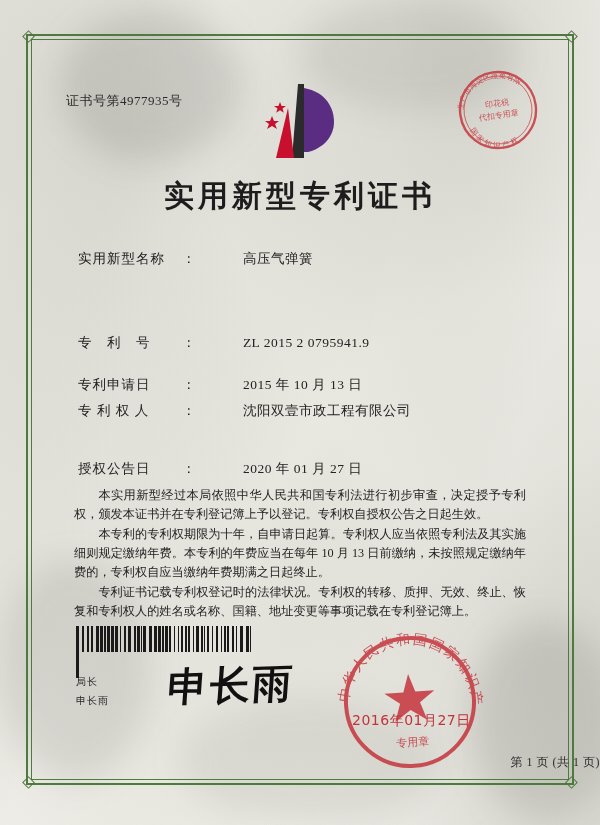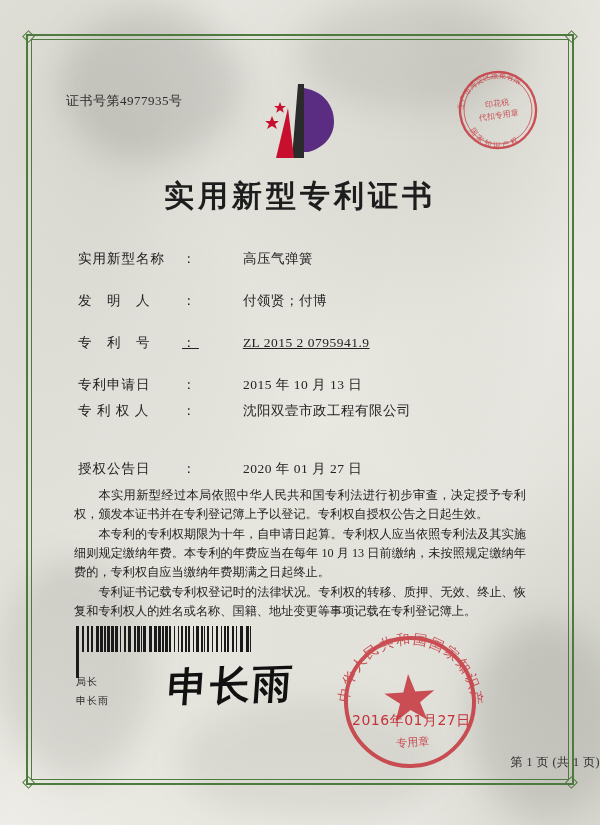--- a/index.html
+++ b/index.html
@@ -122,21 +122,21 @@
     display: inline-block;
     width: 104px;
     letter-spacing: 1px;
   }
   .field .value {
     letter-spacing: 0.5px;
     margin-left: 44px;
   }
   #f1 { top: 250px; }
   #f2 { top: 292px; }
-  #f3 { top: 334px; text-decoration: underline; }
+  #f3 { top: 334px; }
   #f4 { top: 376px; }
   #f5 { top: 402px; }
   #f6 { top: 460px; }
 
   
   #body-text {
     position: absolute;
     left: 74px;
     top: 486px;
     width: 452px;
@@ -271,24 +271,20 @@
       </g>
     </svg>
   </div>
 
   <div id="doc-title">实用新型专利证书</div>
 
   <div class="field" id="f1">
     <span class="label">实用新型名称</span>：
     <span class="value">高压气弹簧</span>
   </div>
-  <div class="field" id="f2">
-    <span class="label">发　明　人</span>：
-    <span class="value">付领贤；付博</span>
-  </div>
   <div class="field" id="f3">
     <span class="label">专　利　号</span>：
     <span class="value">ZL 2015 2 0795941.9</span>
   </div>
   <div class="field" id="f4">
     <span class="label">专利申请日</span>：
     <span class="value">2015 年 10 月 13 日</span>
   </div>
   <div class="field" id="f5">
     <span class="label">专 利 权 人</span>：

